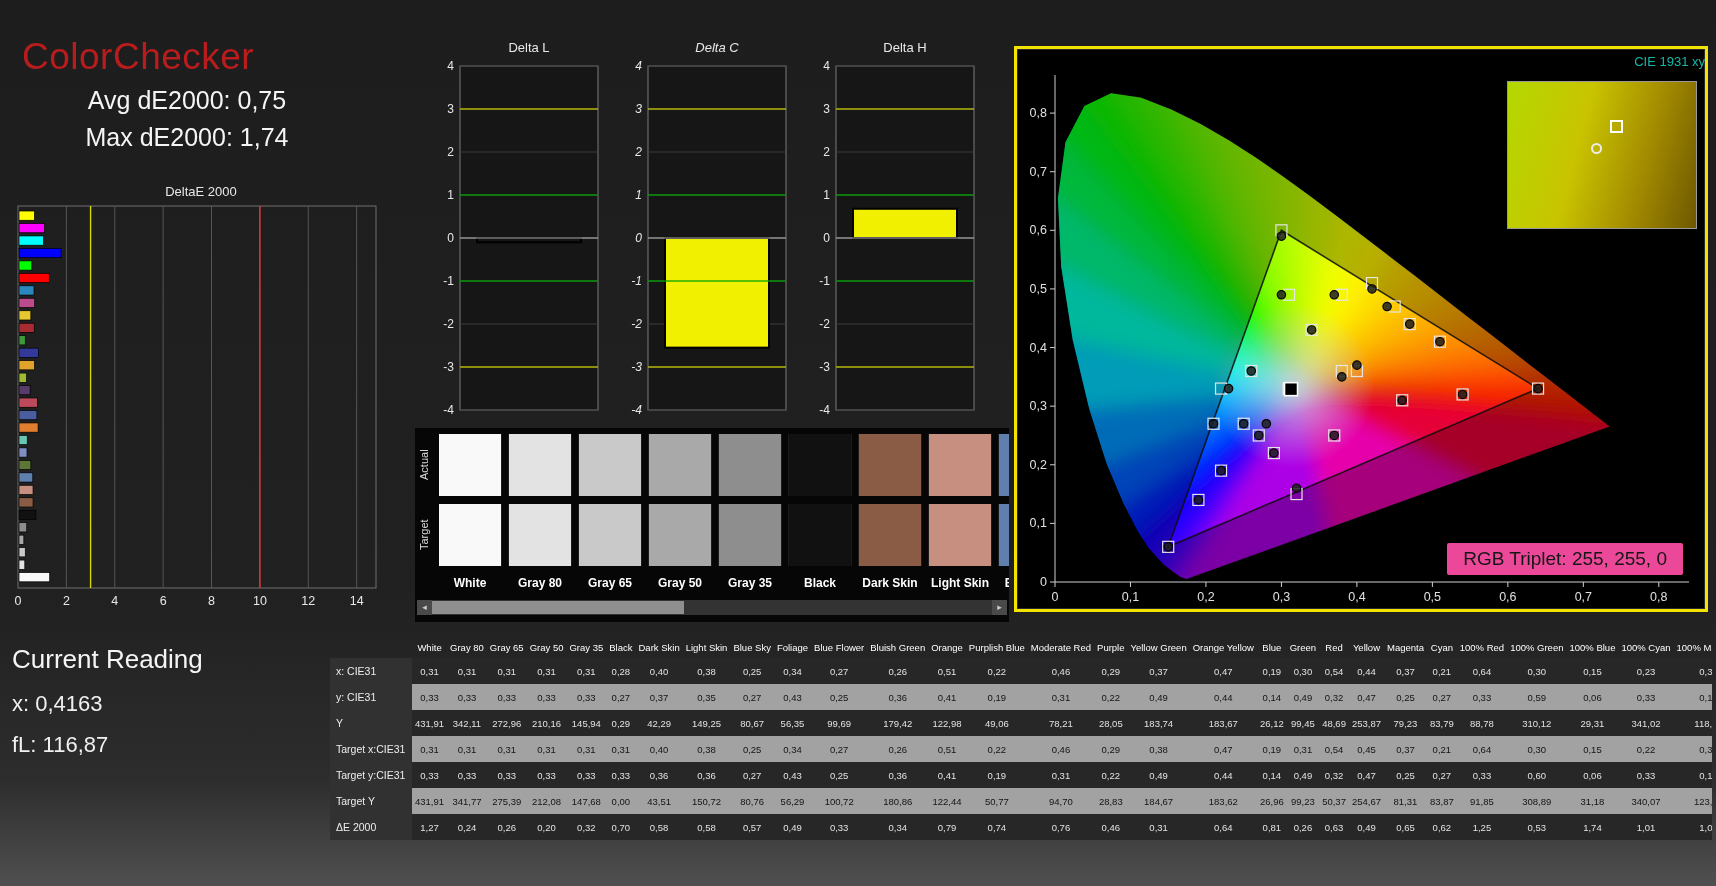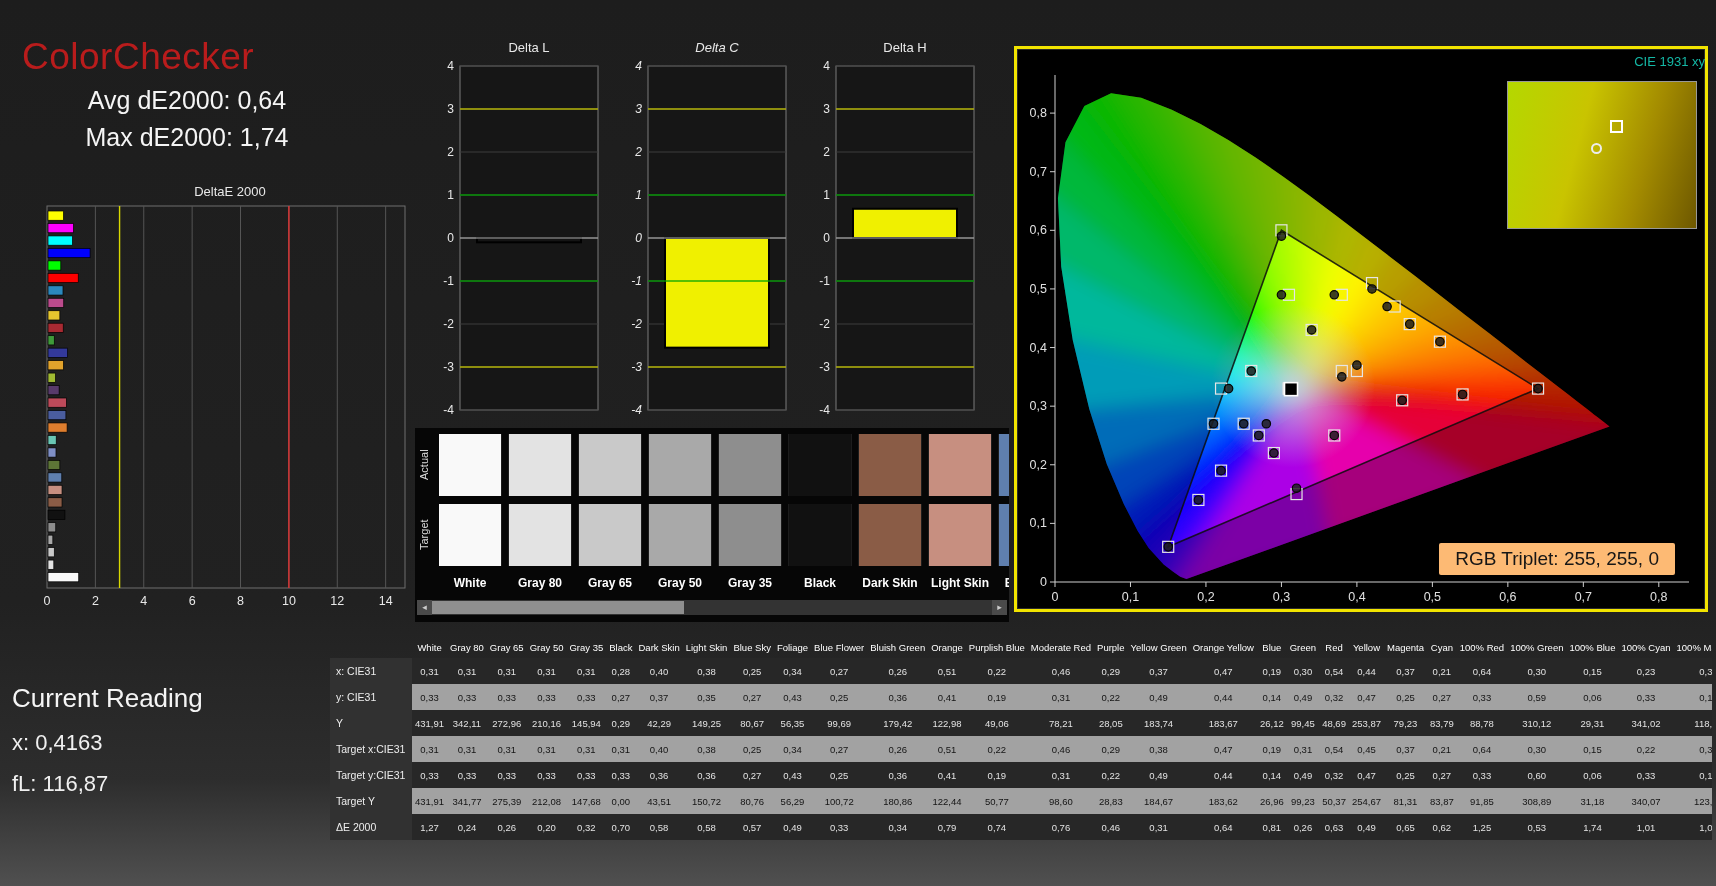--- a/index.html
+++ b/index.html
@@ -38,48 +38,48 @@
 
   
   #cie-panel { left:1014px; top:46px; width:694px; height:566px; background:#000;
                border:3px solid var(--accent,#f2e400); box-shadow: inset 0 0 0 1px #2a2a2a; }
   .cie-title { position:absolute; top:5px; left:0; right:0; text-align:right; font-size:13px; color:#14b8a6; }
   #cie-svg { position:absolute; left:0; top:16px; }
   .cie-inset { position:absolute; top:32px; right:8px; width:190px; height:148px; border:1px solid #999;
                background:linear-gradient(105deg,#b4d800 0%,#c9c400 38%,#a38b00 70%,#6e5800 100%); }
   .inset-square { position:absolute; left:54%; top:26%; width:13px; height:13px; border:2px solid #ffffff; }
   .inset-circle { position:absolute; left:44%; top:42%; width:11px; height:11px; border:2px solid #ececec; border-radius:50%; }
-  .rgb-chip { position:absolute; right:30px; bottom:34px; background:#fdba74; color:#161616;
+  .rgb-chip { position:absolute; right:22px; bottom:34px; background:#ec4899; color:#161616;
               font-size:19px; padding:5px 16px; border-radius:2px; }
 
   
-  .cr-title { font-size:26px; color:#f5f5f5; margin-bottom:16px;margin-top:39px; }
+  .cr-title { font-size:26px; color:#f5f5f5; margin-bottom:16px; }
   .cr-line { font-size:22px; color:#f0f0f0; margin-bottom:15px; }
 
   
   #table-panel { left:330px; top:636px; max-width:1382px; overflow:hidden; }
   table { border-collapse:collapse; table-layout:auto; }
   th,td { font-size:9.5px; font-weight:normal; white-space:nowrap; text-align:center;
           padding:1px 3px; height:26px; color:#e8e8e8; }
   thead th { color:#ffffff; height:22px; }
   td.lbl { text-align:left; padding-left:6px; min-width:82px; background:#313131; color:#ededed; font-size:10.5px; }
   tr.row-dark td { background:#272727; color:#e2e2e2; }
   tr.row-light td { background:#a2a2a2; color:#141414; }
   tr.row-dark td.lbl, tr.row-light td.lbl { background:#313131; color:#ededed; }
 </style>
 </head>
 <body style="--accent: #f2e400;">
 
 <div class="abs" style="left:22px; top:36px; width:360px;">
   <div class="app-title">ColorChecker</div>
-  <div class="stat">Avg dE2000: 0,64</div>
+  <div class="stat">Avg dE2000: 0,75</div>
   <div class="stat">Max dE2000: 1,74</div>
 </div>
 
-<div class="abs" style="left:12px; top:184px; width:378px;margin-left:29px;">
+<div class="abs" style="left:12px; top:184px; width:378px;">
   <div class="chart-title">DeltaE 2000</div>
   <svg id="deltae-svg" width="378" height="420">
       <rect x="6" y="4" width="358" height="382" fill="none" stroke="#6e6e6e"></rect>
       <text x="6" y="403" fill="#e8e8e8" font-size="12.5" text-anchor="middle">0</text>
       <line x1="54.37837837837837" y1="4" x2="54.37837837837837" y2="386" stroke="#555555"></line>
       <text x="54.37837837837837" y="403" fill="#e8e8e8" font-size="12.5" text-anchor="middle">2</text>
       <line x1="102.75675675675674" y1="4" x2="102.75675675675674" y2="386" stroke="#555555"></line>
       <text x="102.75675675675674" y="403" fill="#e8e8e8" font-size="12.5" text-anchor="middle">4</text>
       <line x1="151.13513513513513" y1="4" x2="151.13513513513513" y2="386" stroke="#555555"></line>
       <text x="151.13513513513513" y="403" fill="#e8e8e8" font-size="12.5" text-anchor="middle">6</text>
@@ -645,21 +645,21 @@
           <td>147,68</td>
           <td>0,00</td>
           <td>43,51</td>
           <td>150,72</td>
           <td>80,76</td>
           <td>56,29</td>
           <td>100,72</td>
           <td>180,86</td>
           <td>122,44</td>
           <td>50,77</td>
-          <td>98,60</td>
+          <td>94,70</td>
           <td>28,83</td>
           <td>184,67</td>
           <td>183,62</td>
           <td>26,96</td>
           <td>99,23</td>
           <td>50,37</td>
           <td>254,67</td>
           <td>81,31</td>
           <td>83,87</td>
           <td>91,85</td>

